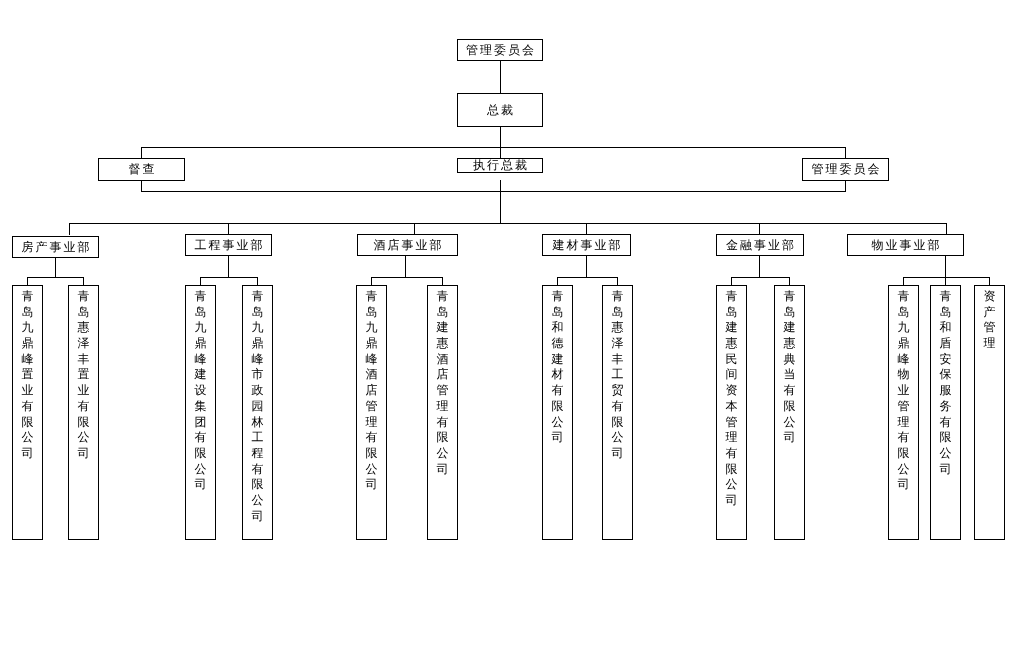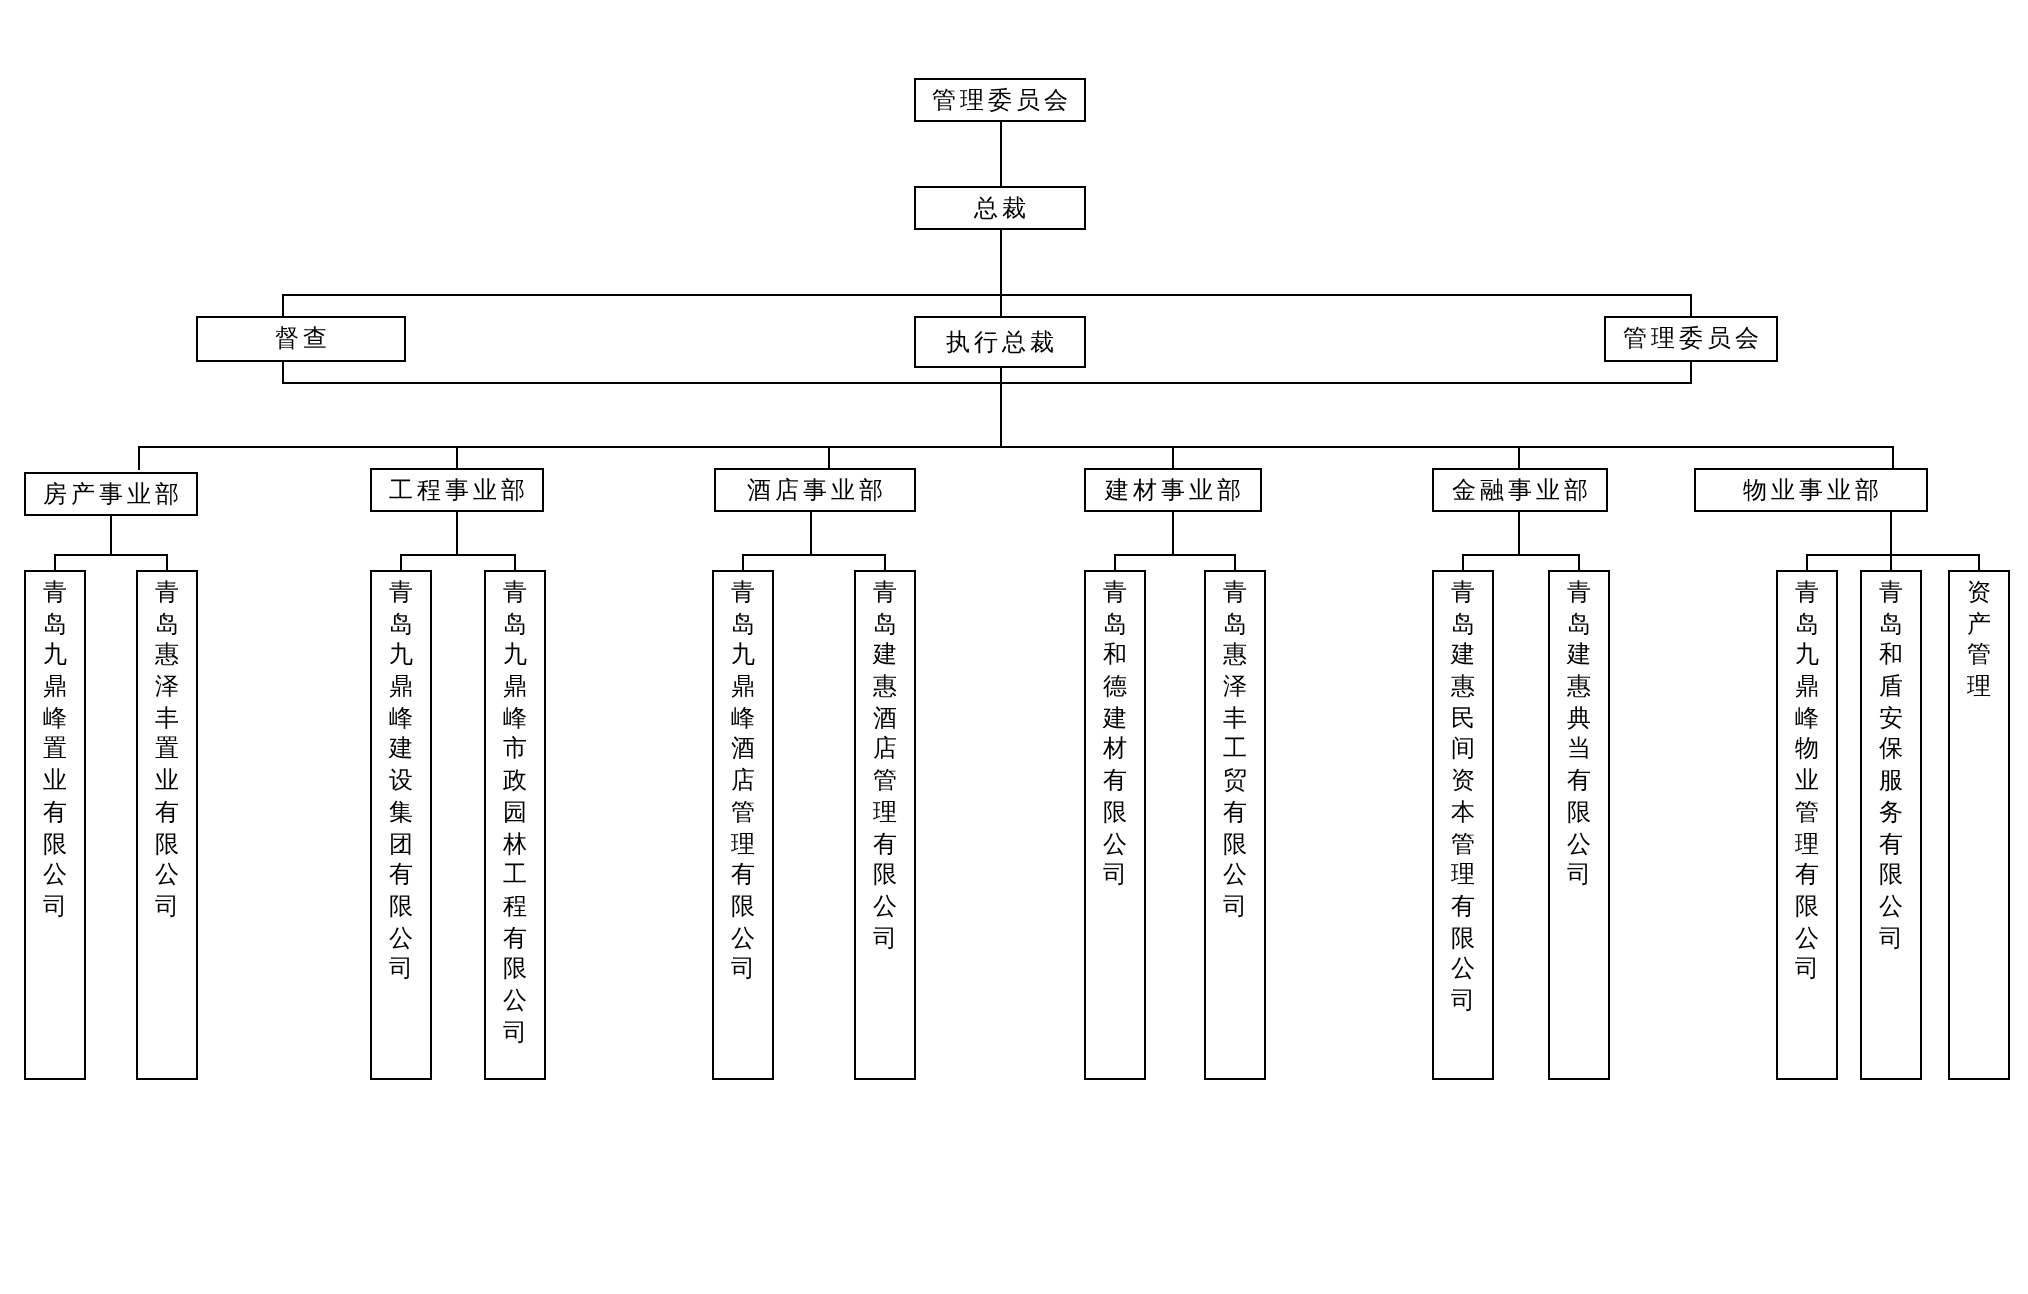--- a/index.html
+++ b/index.html
@@ -93,24 +93,24 @@
     <line x1="442.5" y1="277" x2="442.5" y2="286"></line>
     <line x1="557.5" y1="277" x2="557.5" y2="286"></line>
     <line x1="617.5" y1="277" x2="617.5" y2="286"></line>
     <line x1="731.5" y1="277" x2="731.5" y2="286"></line>
     <line x1="789.5" y1="277" x2="789.5" y2="286"></line>
     <line x1="903.5" y1="277" x2="903.5" y2="286"></line>
     <line x1="989.5" y1="277" x2="989.5" y2="286"></line>
   </svg>
 
   <div class="node" style="left:457px;top:39px;width:86px;height:22px">管理委员会</div>
-  <div class="node" style="left:457px;top:93px;width:86px;height:22px">总裁</div>
-
-  <div class="node" style="left:98px;top:158px;width:105px;height:23px">督查</div>
-  <div class="node" style="left:457px;top:158px;width:86px;height:26px">执行总裁</div>
+  <div class="node" style="left:457px;top:93px;width:86px;height:34px">总裁</div>
+
+  <div class="node" style="left:98px;top:158px;width:87px;height:23px">督查</div>
+  <div class="node" style="left:457px;top:158px;width:86px;height:15px">执行总裁</div>
   <div class="node" style="left:802px;top:158px;width:87px;height:23px">管理委员会</div>
 
   <div class="node" style="left:12px;top:236px;width:87px;height:22px">房产事业部</div>
   <div class="node" style="left:185px;top:234px;width:87px;height:22px">工程事业部</div>
   <div class="node" style="left:357px;top:234px;width:101px;height:22px">酒店事业部</div>
   <div class="node" style="left:542px;top:234px;width:89px;height:22px">建材事业部</div>
   <div class="node" style="left:716px;top:234px;width:88px;height:22px">金融事业部</div>
   <div class="node" style="left:847px;top:234px;width:117px;height:22px">物业事业部</div>
 
   <div class="vnode" style="left:12px">

